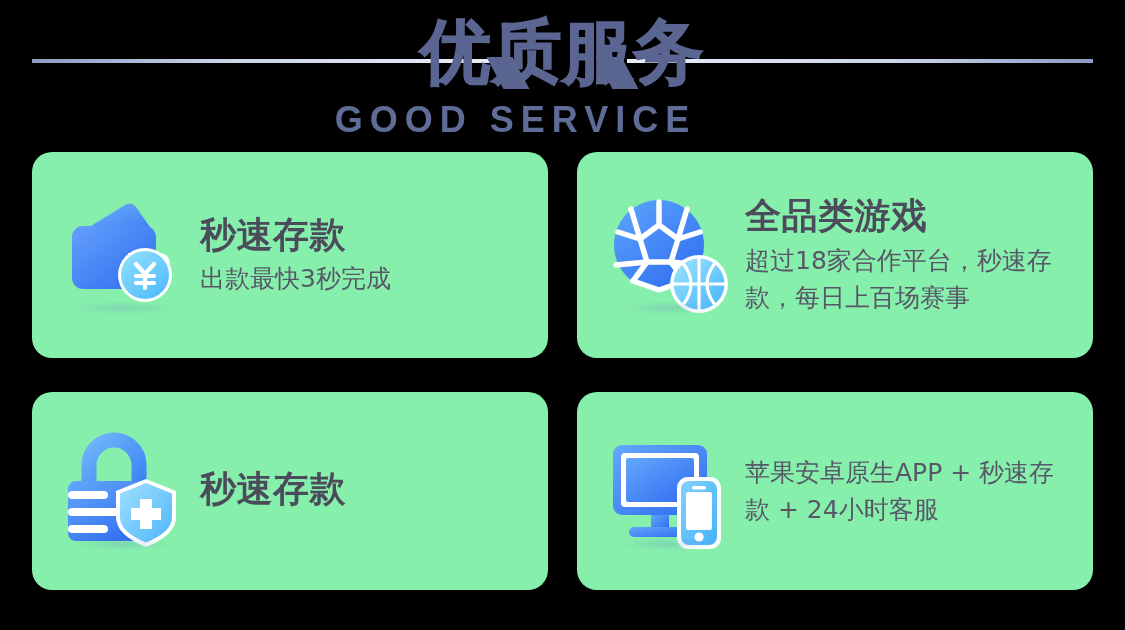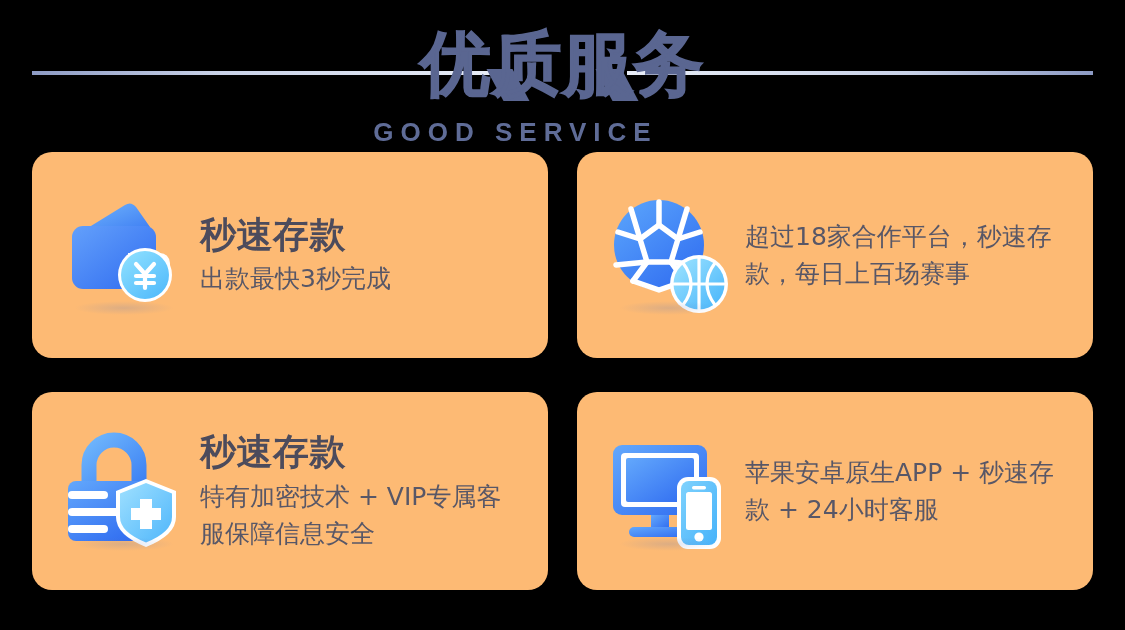--- a/index.html
+++ b/index.html
@@ -6,36 +6,36 @@
   * { margin:0; padding:0; box-sizing:border-box; }
   html, body {
     width:1125px; height:630px;
     background:#000;
     font-family:"Liberation Sans","DejaVu Sans",sans-serif;
     overflow:hidden;
   }
   .stage { position:relative; width:1125px; height:630px; background:#000; }
 
   
-  .header { position:absolute; left:0; top:16px; width:1125px; height:148px; }
+  .header { position:absolute; left:0; top:4px; width:1125px; height:148px; }
 
   .title-zh {
     position:absolute; left:0; top:8px; width:1125px;
     text-align:center;
     font-size:70px; line-height:80px;
     font-weight:bold;
     color:#5a6691;
     letter-spacing:1px;
     font-family:"DejaVu Sans","Liberation Sans",sans-serif;
     -webkit-text-stroke:1.5px #5a6691;
   }
   .title-en {
     position:absolute; left:0; top:97px; width:1031px;
     text-align:center;
-    font-size:26px; line-height:38px;
+    font-size:36px; line-height:38px;
     font-weight:bold;
     color:#5f6c97;
     letter-spacing:7px;
     font-family:"Liberation Sans",sans-serif;
   }
 
   
   .rule { position:absolute; top:55px; height:4px; }
   .rule-left {
     left:32px; width:466px;
@@ -52,21 +52,21 @@
   
   .grid {
     position:absolute; left:32px; top:152px;
     width:1061px; height:438px;
     display:grid;
     grid-template-columns:516px 516px;
     grid-template-rows:206px 198px;
     column-gap:29px; row-gap:34px;
   }
   .card {
-    background:#fdba74;
+    background:#86efac;
     border-radius:20px;
     display:flex;
     align-items:center;
     padding:0 26px 0 30px;
     overflow:hidden;
   }
   .card-icon {
     flex:0 0 auto;
     width:124px; height:124px;
     position:relative;
@@ -195,20 +195,21 @@
           <g fill="none" stroke="#ffffff" stroke-width="3.2" stroke-linecap="round">
             <path d="M92 65.5 V116.5"></path>
             <path d="M66.5 91 H117.5"></path>
             <path d="M76 70 Q92 91 76 112"></path>
             <path d="M108 70 Q92 91 108 112"></path>
           </g>
         </svg>
         <div class="icon-shadow"></div>
       </div>
       <div class="card-text">
+        <div class="card-title">全品类游戏</div>
         <div class="card-desc two-line">超过18家合作平台，秒速存款，每日上百场赛事</div>
       </div>
     </div>
 
     <div class="card">
       <div class="card-icon">
         <svg viewBox="0 0 124 124" width="124" height="124" aria-hidden="true">
           <defs>
             <linearGradient id="lg1" x1="0" y1="0" x2="0.8" y2="1">
               <stop offset="0" stop-color="#63a8fc"></stop>
@@ -237,21 +238,20 @@
 
           <path d="M84 50 L114 62 V88 Q114 106 84 118 Q54 106 54 88 V62 Z" fill="#ffffff"></path>
           <path d="M84 54 L110 64.5 V88 Q110 103 84 113.5 Q58 103 58 88 V64.5 Z" fill="url(#lg3)"></path>
 
           <path d="M78 70 h12 v9 h9 v12 h-9 v9 h-12 v-9 h-9 v-12 h9 z" fill="#ffffff"></path>
         </svg>
         <div class="icon-shadow"></div>
       </div>
       <div class="card-text">
         <div class="card-title">秒速存款</div>
-        <div class="card-desc two-line">特有加密技术 + VIP专属客服保障信息安全</div>
       </div>
     </div>
 
     <div class="card">
       <div class="card-icon">
         <svg viewBox="0 0 124 124" width="124" height="124" aria-hidden="true">
           <defs>
             <linearGradient id="mg1" x1="0" y1="0" x2="1" y2="1">
               <stop offset="0" stop-color="#63a8fc"></stop>
                 <stop offset="1" stop-color="#2f6bf0"></stop>

